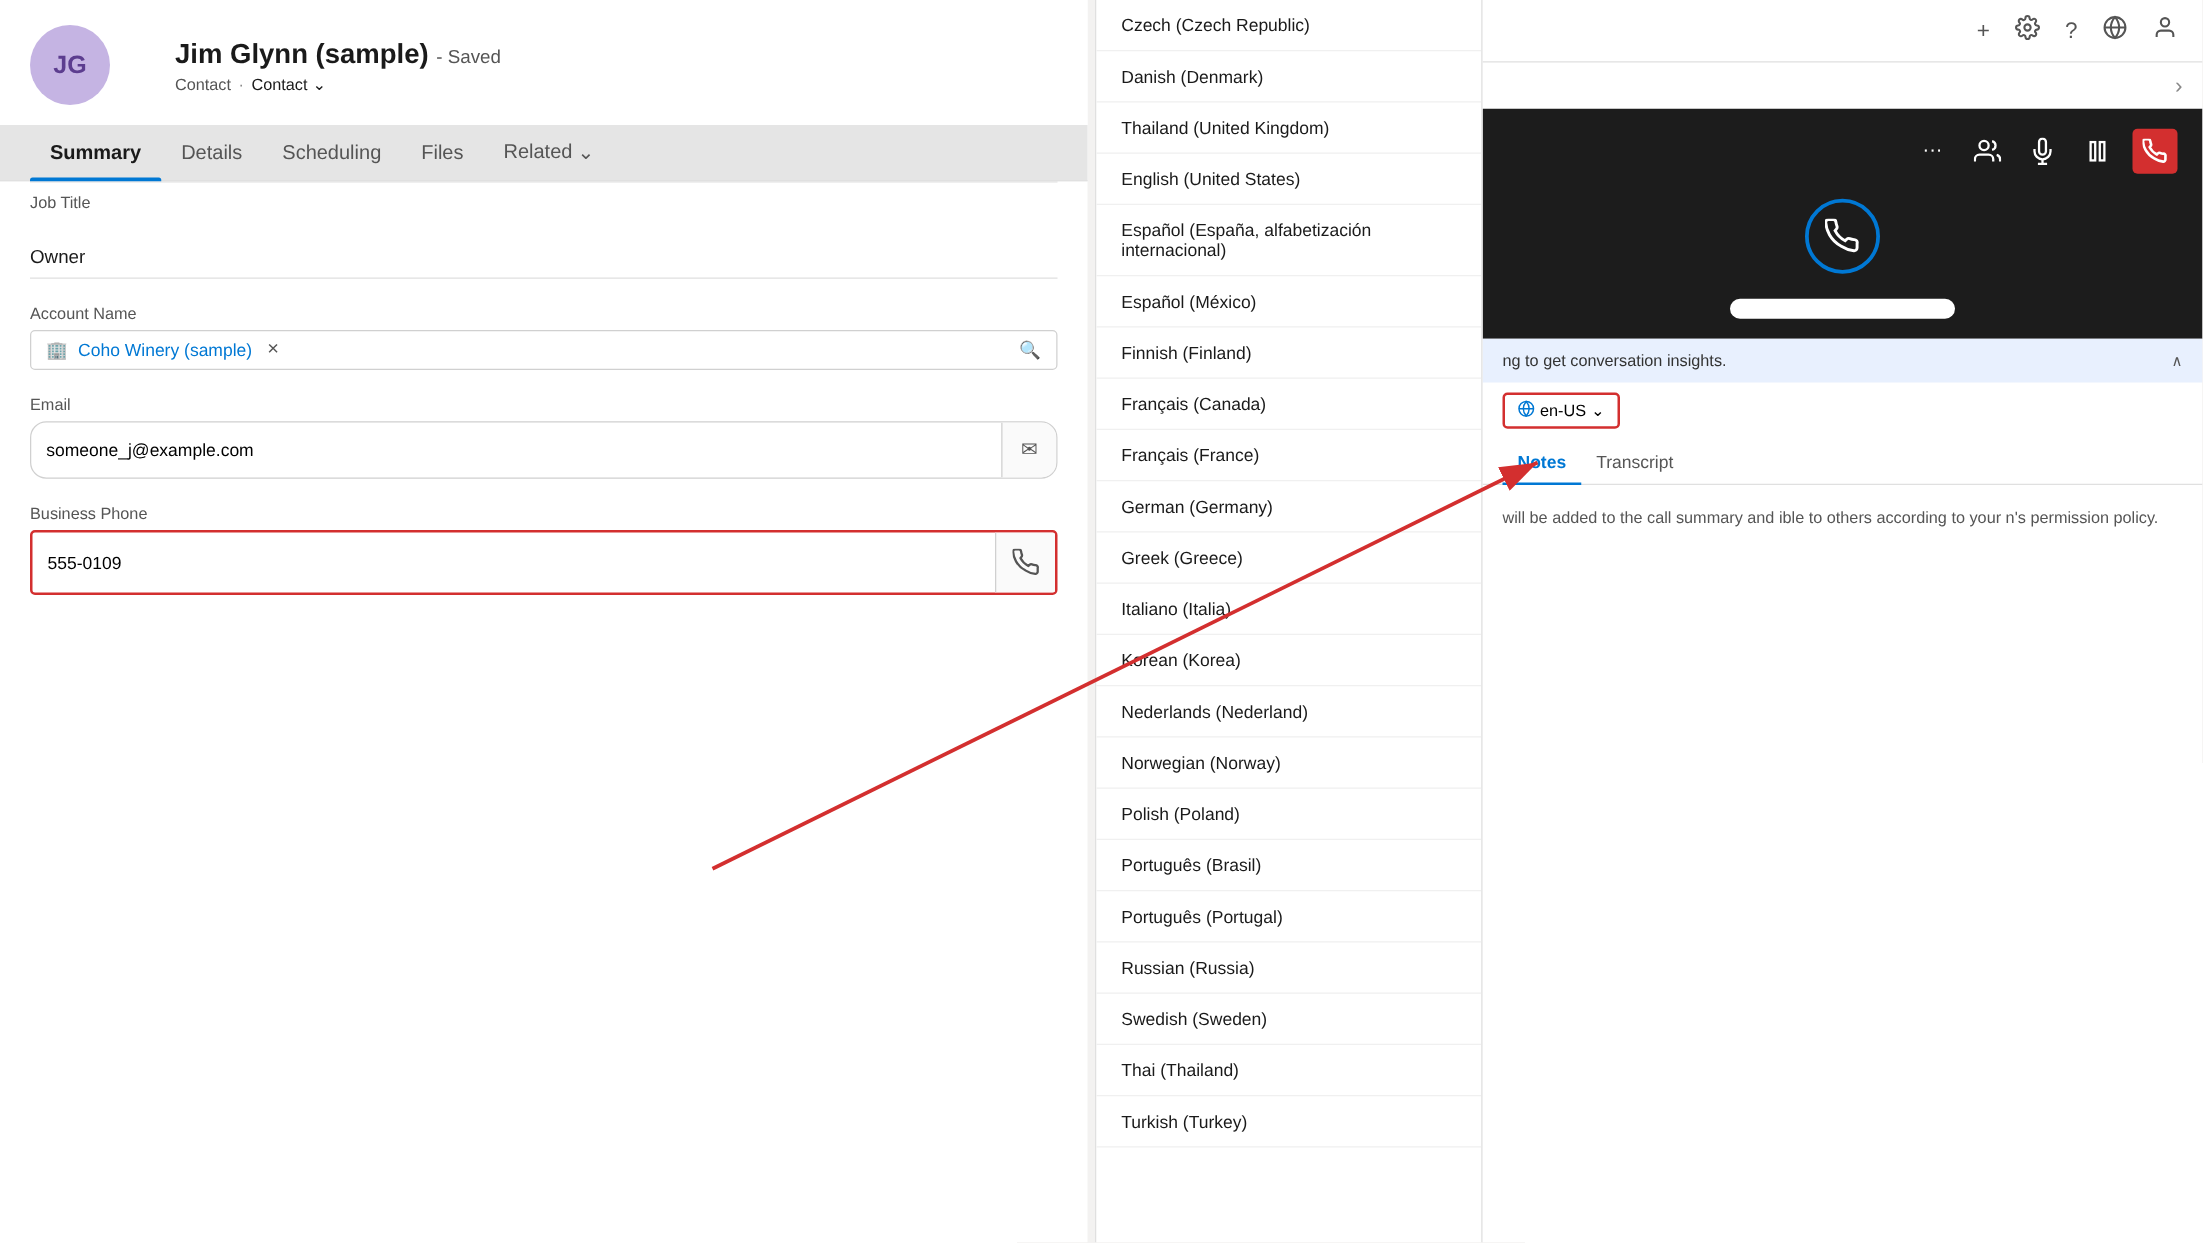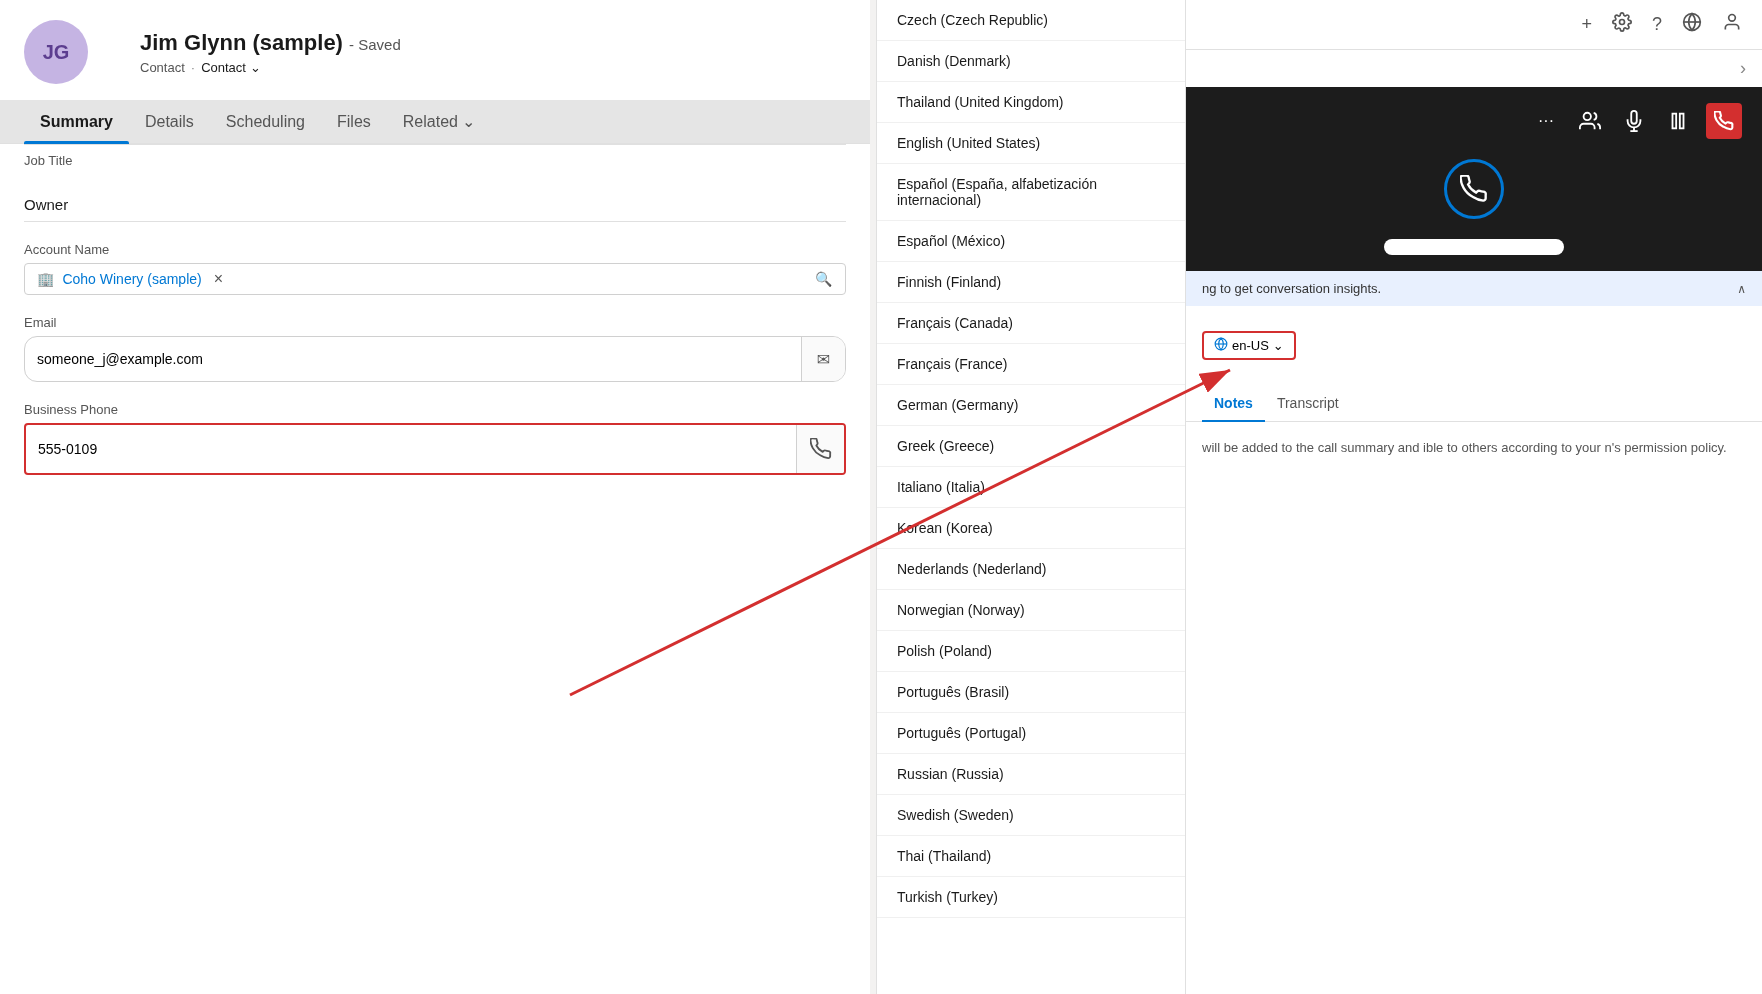--- a/index.html
+++ b/index.html
@@ -274,21 +274,21 @@
       font-size: 13px;
       color: #333;
     }
     .info-bar-text { flex: 1; }
     .info-bar-chevron { font-size: 12px; color: #555; cursor: pointer; }
 
     
     .lang-selector-row {
       display: flex;
       align-items: flex-end;
-      padding: 25px 16px;
+      padding: 8px 16px;
       gap: 8px;
     }
     .lang-selector-btn {
       display: flex; align-items: center; gap: 4px;
       padding: 4px 10px;
       border: 2px solid #d32f2f;
       border-radius: 4px;
       font-size: 13px;
       cursor: pointer;
       background: #fff;

